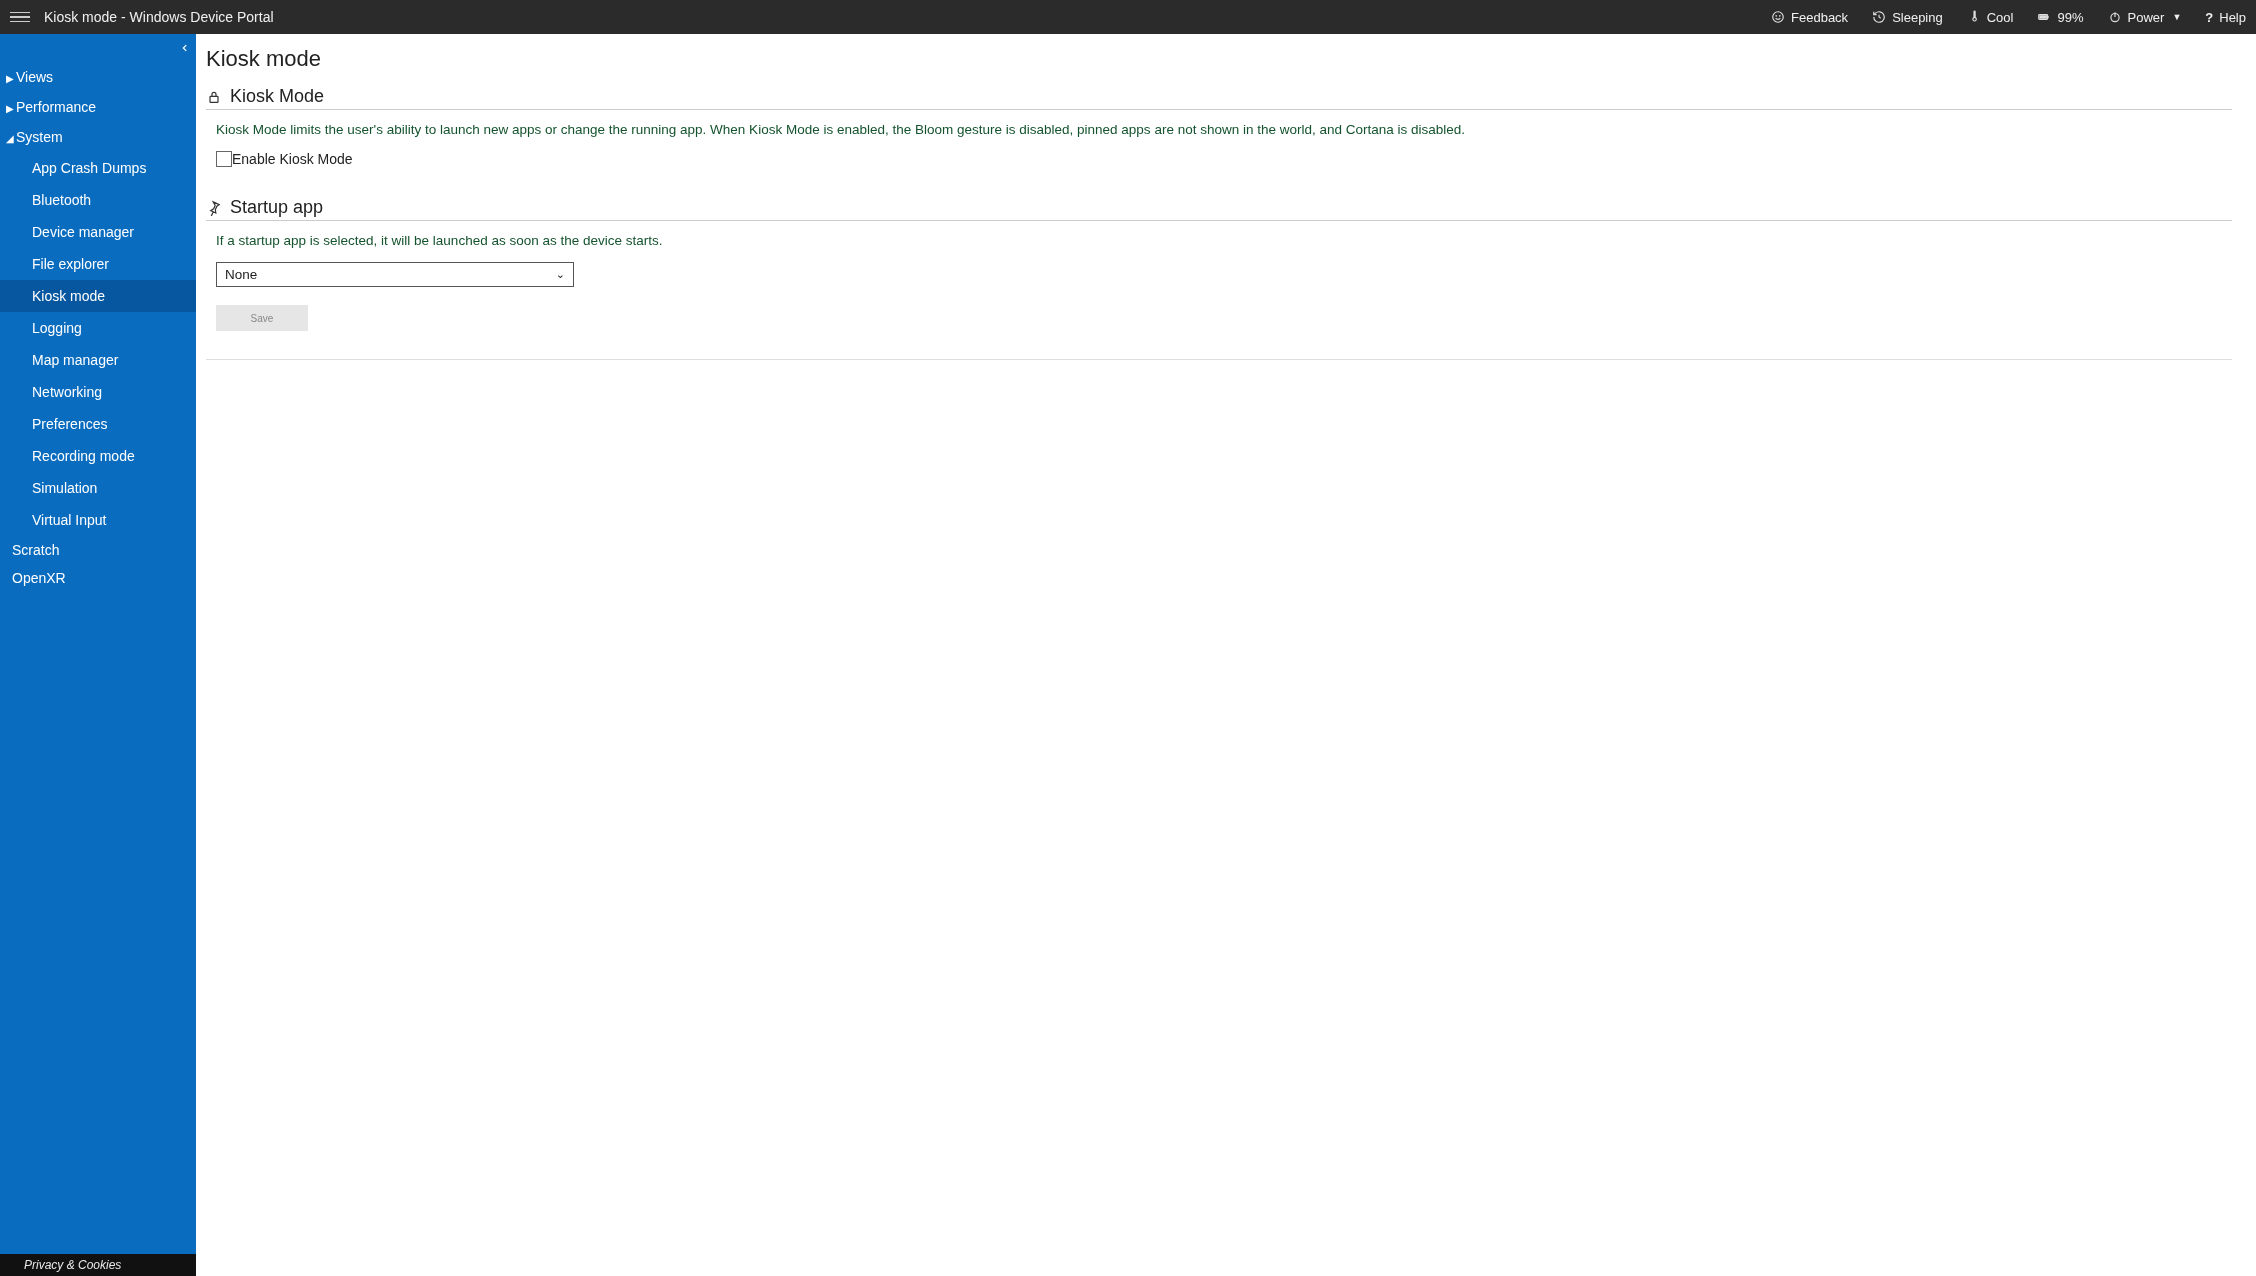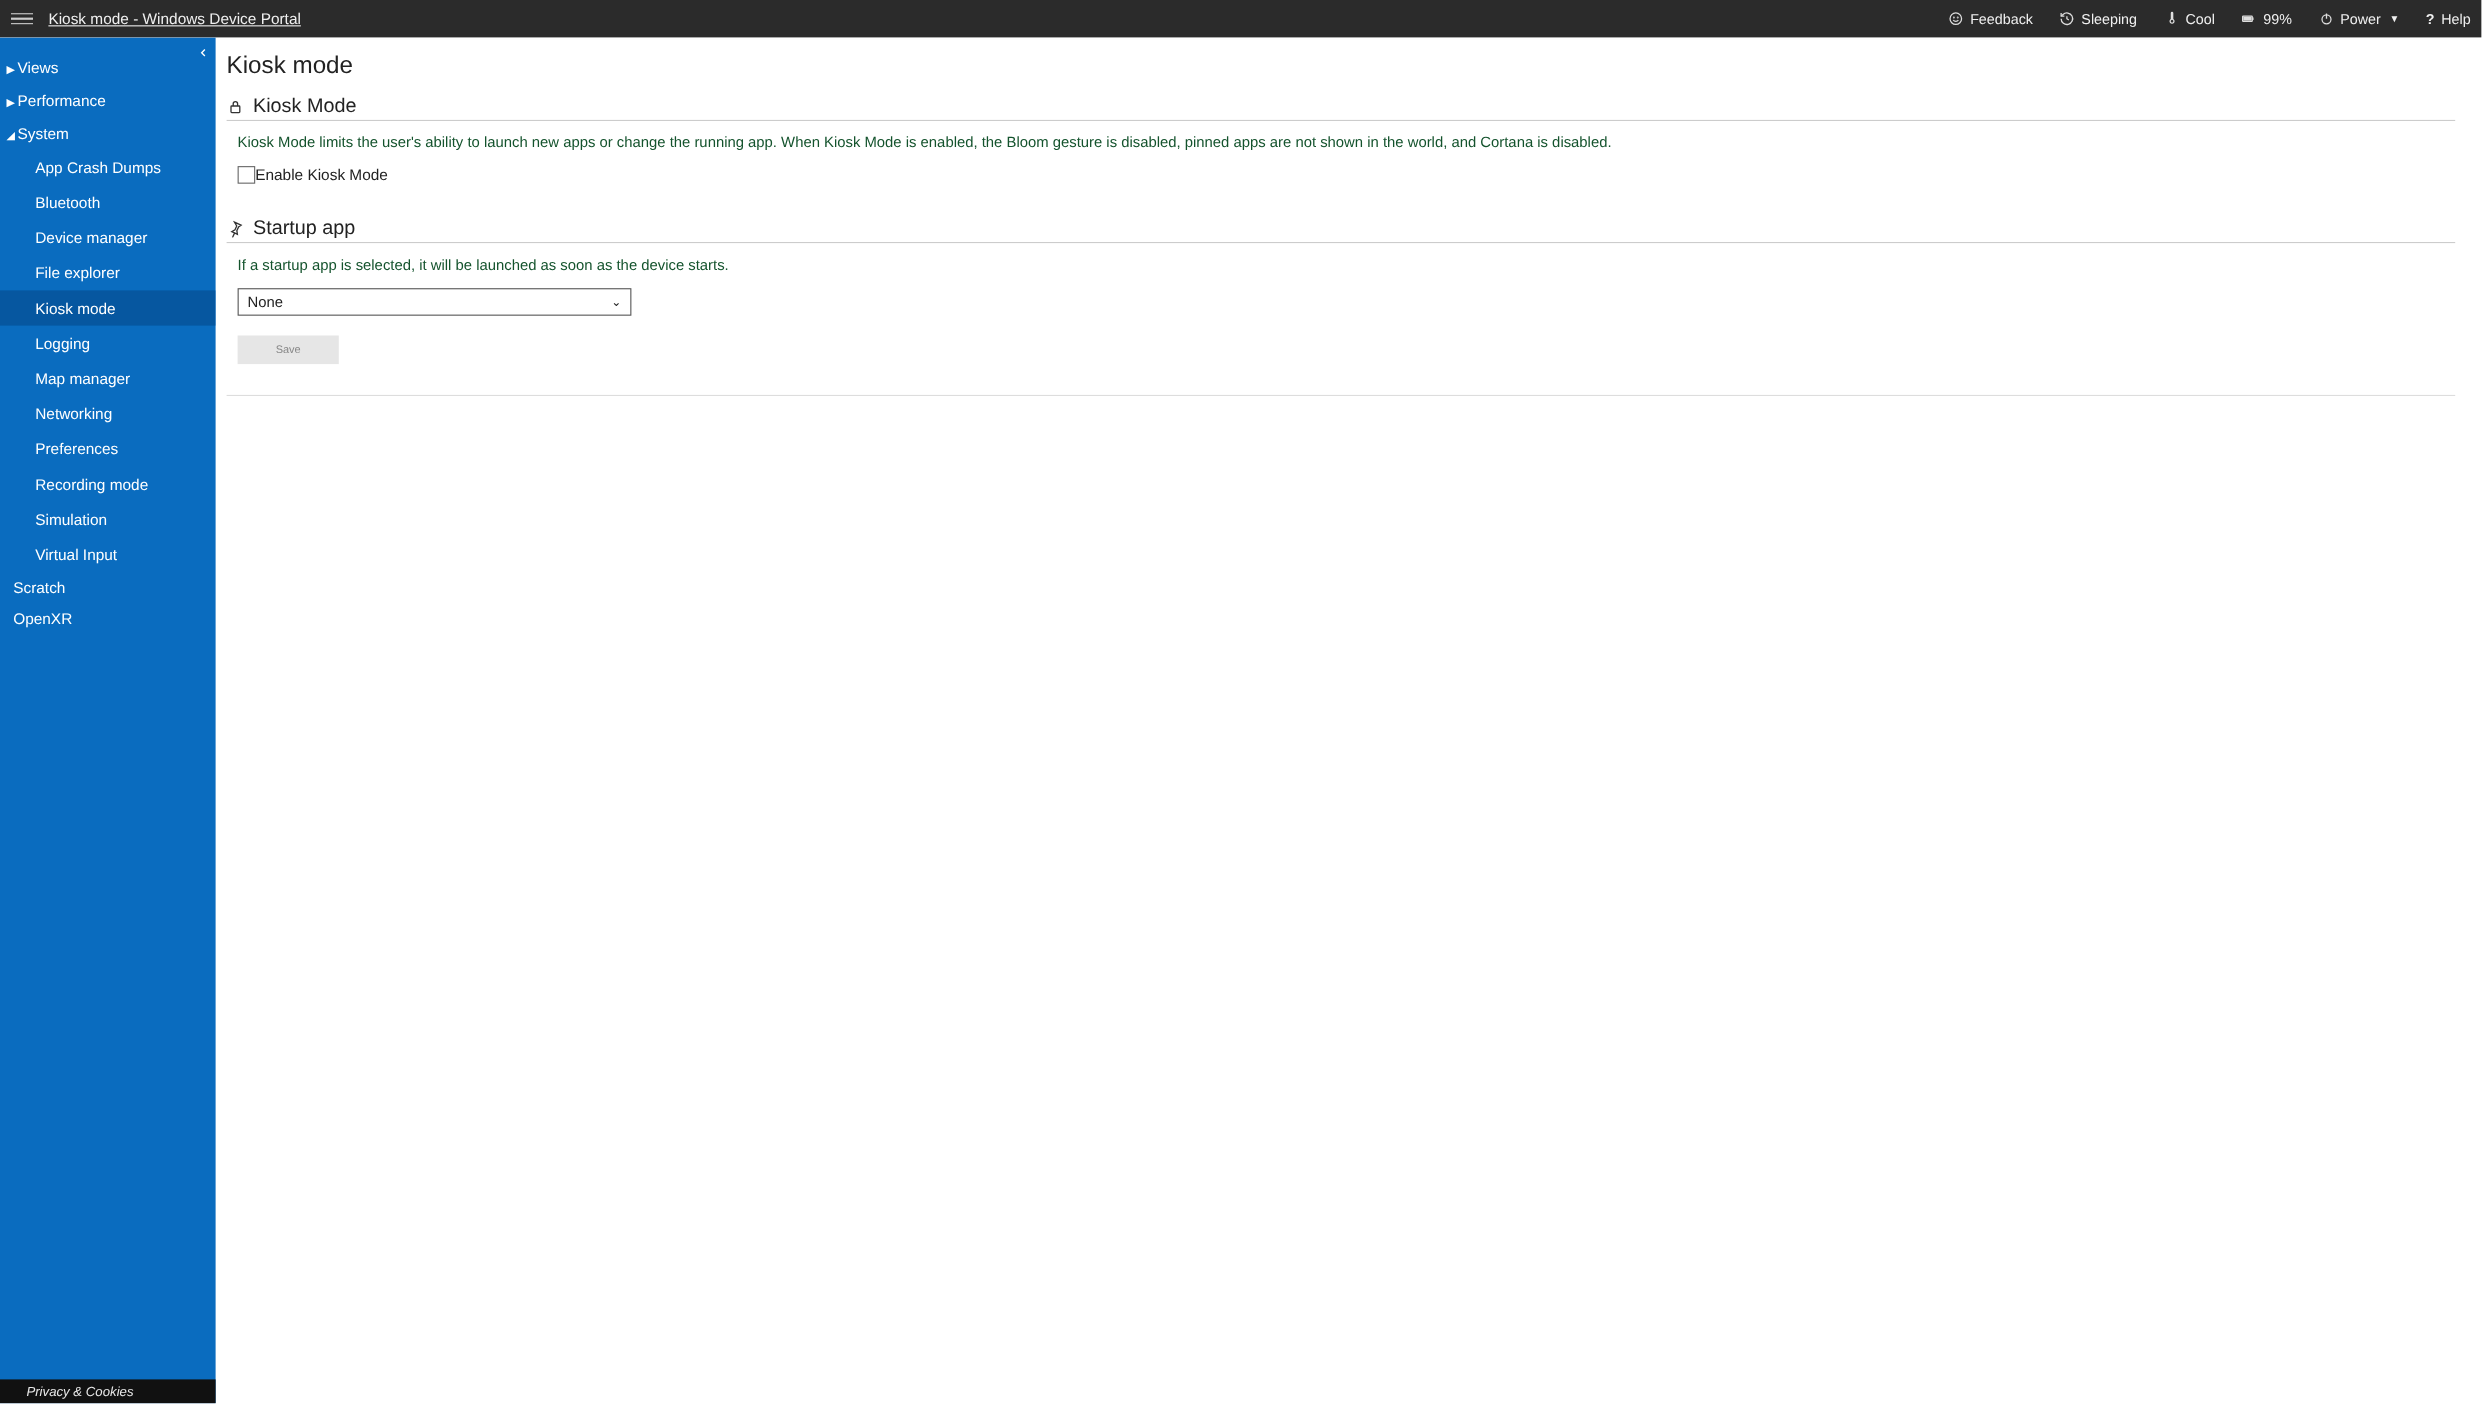--- a/index.html
+++ b/index.html
@@ -16,21 +16,21 @@
     padding: 0 10px;
     flex: 0 0 auto;
   }
   .titlebar .hamburger {
     width: 20px; height: 20px;
     display: flex; flex-direction: column; justify-content: center; gap: 3px;
     margin-right: 14px;
     cursor: pointer;
   }
   .titlebar .hamburger span { display: block; height: 1.5px; background: #ccc; width: 100%; }
-  .titlebar .app-title { font-size: 14px; text-decoration: underline; }
+  .titlebar .app-title { font-size: 14px; }
   .titlebar .right { margin-left: auto; display: flex; align-items: center; gap: 24px; font-size: 13px; }
   .titlebar .right .item { display: flex; align-items: center; gap: 6px; cursor: pointer; justify-content: center; }
   .titlebar .right .item svg { width: 14px; height: 14px; stroke: #ddd; fill: none; }
   .titlebar .caret-down { font-size: 9px; margin-left: 2px; }
 
   
   .body { flex: 1 1 auto; display: flex; overflow: hidden; }
 
   
   .sidebar {
@@ -42,21 +42,21 @@
     position: relative;
     font-size: 14px;
   }
   .sidebar .collapse-tab {
     position: absolute;
     top: 8px; right: 6px;
     color: #fff;
     cursor: pointer;
     font-size: 12px;
   }
-  .sidebar .nav { padding-top: 12px; flex: 1 1 auto; overflow-y: auto; }
+  .sidebar .nav { padding-top: 28px; flex: 1 1 auto; overflow-y: auto; }
   .sidebar .group {
     padding: 7px 6px 7px 6px;
     cursor: pointer;
     user-select: none;
   }
   .sidebar .group .arrow { font-size: 10px; display: inline-block; width: 10px; }
   .sidebar .sub { padding: 8px 10px 8px 32px; cursor: pointer; }
   .sidebar .sub.selected { background: #0657a0; }
   .sidebar .flat { padding: 6px 6px 6px 12px; cursor: pointer; }
   .sidebar .footer {

